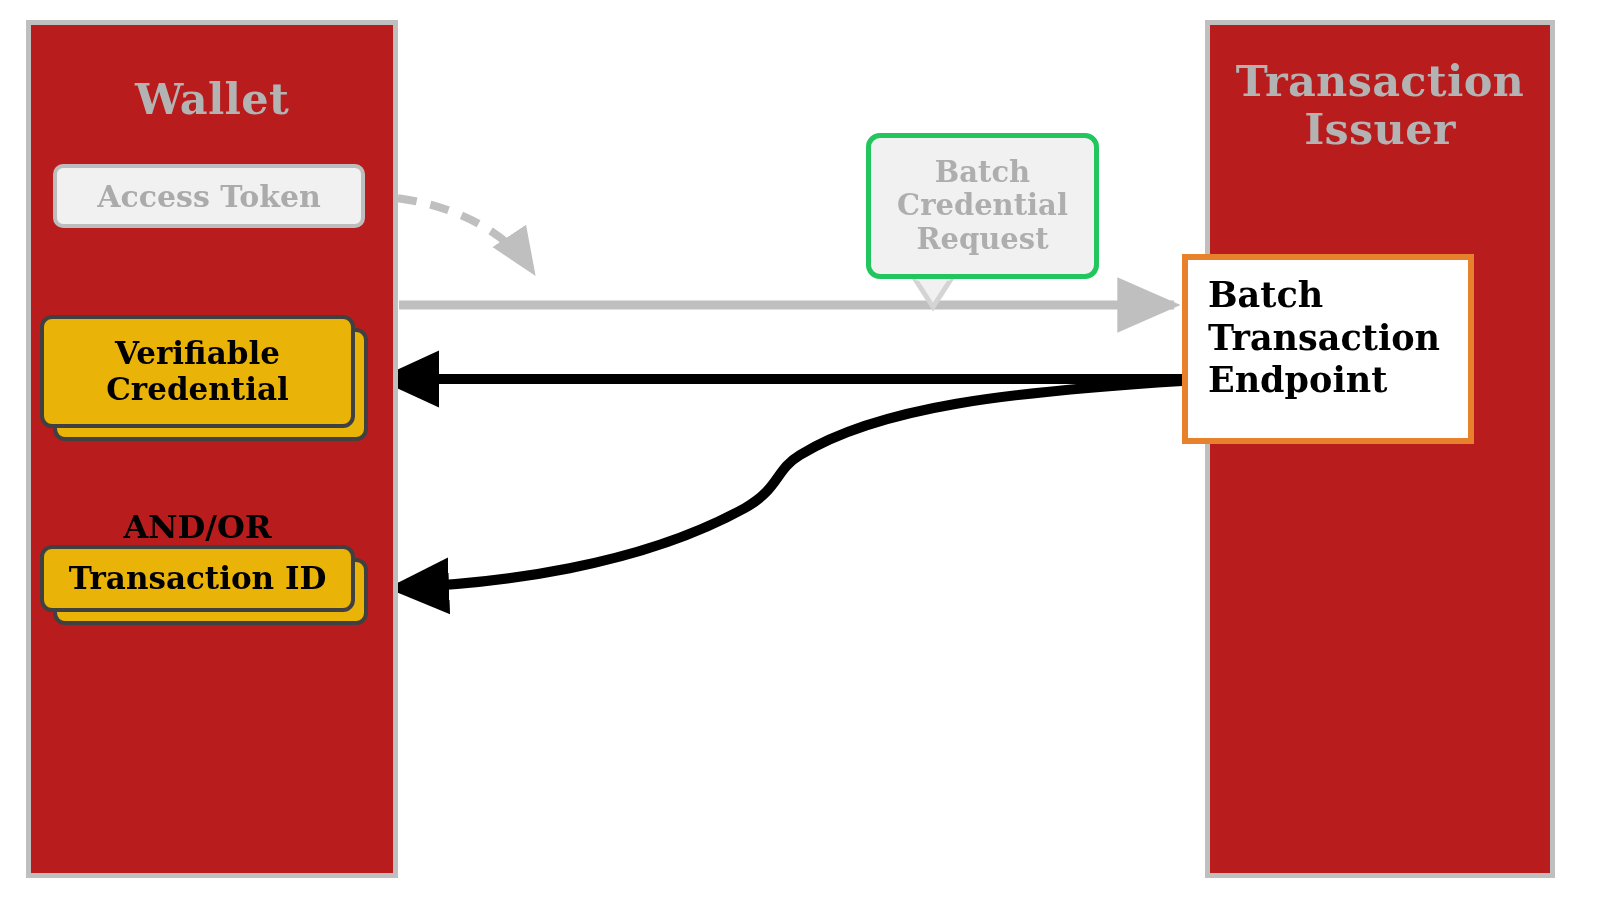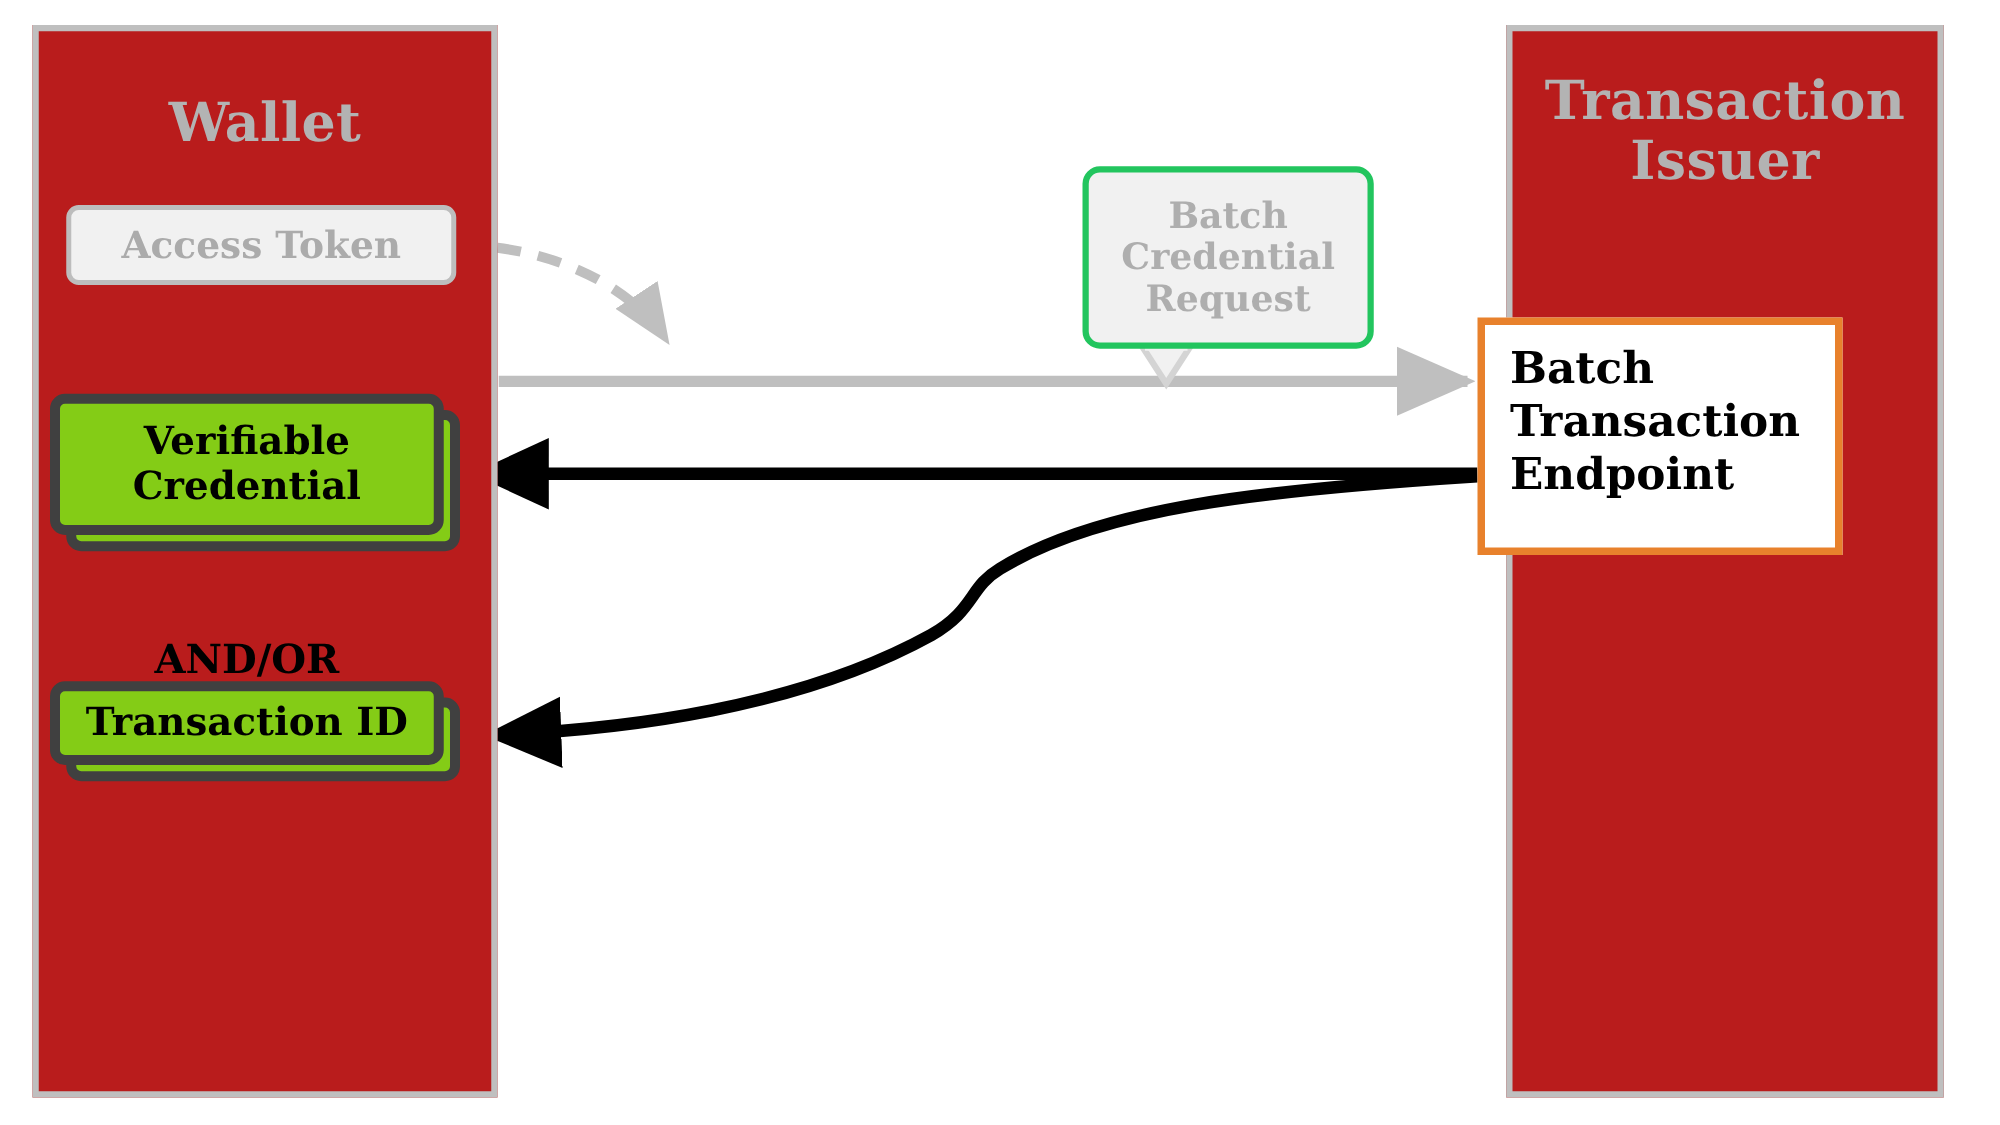--- a/index.html
+++ b/index.html
@@ -68,23 +68,23 @@
     color: #ababab;
     font-weight: bold;
     font-size: 30px;
   }
 
   
   .card-stack { position: absolute; }
   .card {
     position: absolute;
     box-sizing: border-box;
-    border: 8px solid #404040;
+    border: 4px solid #404040;
     border-radius: 12px;
-    background: #84cc16;
+    background: #eab308;
   }
   .card.back  { left: 13px; top: 13px; }
   .card.front {
     left: 0; top: 0;
     display: flex;
     align-items: center;
     justify-content: center;
     text-align: center;
     color: #000000;
     font-weight: bold;

